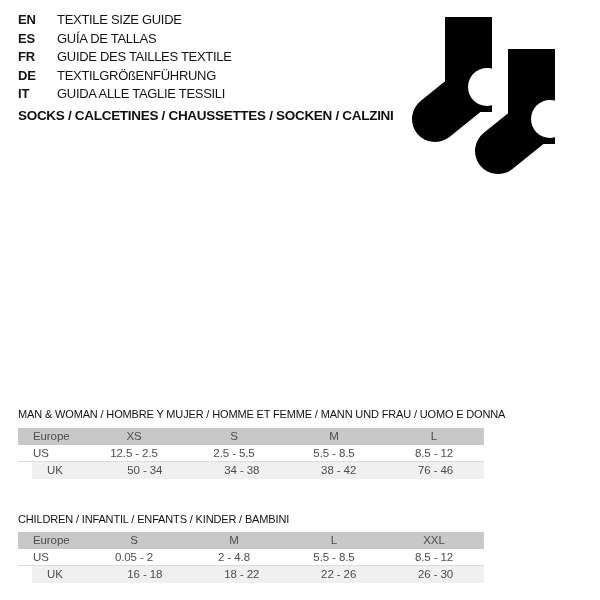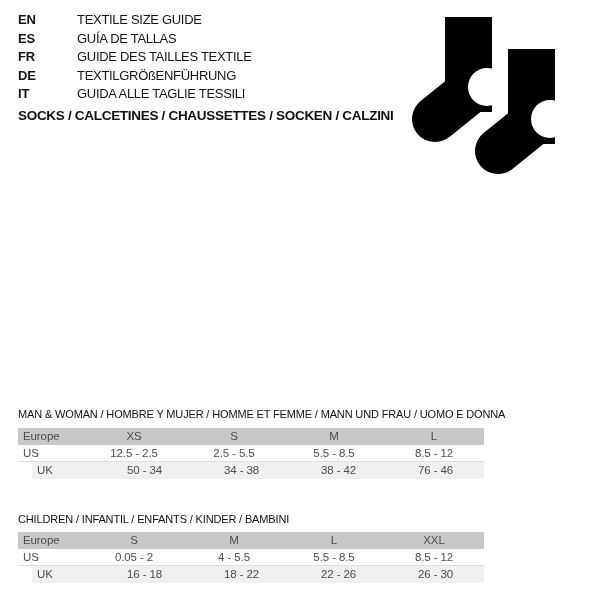--- a/index.html
+++ b/index.html
@@ -2,42 +2,42 @@
 <html style="--icon-black: #000000; --header-bg: #c8c8c8; --row-alt-bg: #f0f0f0; --table-text: #4d4d4d; --divider: #dcdcdc;"><head>
 <meta charset="utf-8">
 <style>
   html,body{margin:0;padding:0;}
   .page{
     position:relative;width:600px;height:600px;background:#ffffff;
     font-family:"Liberation Sans",sans-serif;overflow:hidden;
   }
   
   .lang-list{position:absolute;left:18px;top:11px;}
-  .lang-row{display:flex;height:18.5px;line-height:18.5px;gap:20px;}
+  .lang-row{display:flex;height:18.5px;line-height:18.5px;}
   .lang-code{width:39px;font-size:13px;font-weight:bold;color:#141414;letter-spacing:-0.2px;}
   .lang-text{font-size:13px;font-weight:normal;color:#141414;letter-spacing:-0.3px;}
   
   .category{
     position:absolute;left:18px;top:108px;font-size:13.5px;font-weight:bold;
     color:#0f0f0f;letter-spacing:-0.3px;
   }
   
   .socks{position:absolute;left:408px;top:12px;color:var(--icon-black,#000);}
   
   .tbl-title{
     position:absolute;left:18px;font-size:11px;font-weight:normal;color:#121212;
     letter-spacing:-0.15px;white-space:nowrap;
   }
   .tbl{position:absolute;left:18px;width:466px;font-size:11.5px;color:var(--table-text,#4d4d4d);}
   .tr{display:flex;height:17px;line-height:17px;}
   .tr.th{background:var(--header-bg,#c8c8c8);}
   .tr.r-us{background:#ffffff;border-bottom:1px solid var(--divider,#dcdcdc);height:16px;line-height:16px;}
   .tr.r-uk{background:var(--row-alt-bg,#f0f0f0);margin-left:14px;}
   .td{width:100px;text-align:center;letter-spacing:-0.1px;}
-  .td.lbl{width:66px;text-align:left;padding-left:5px;box-sizing:border-box;}
+  .td.lbl{width:66px;text-align:left;padding-left:15px;box-sizing:border-box;}
 </style>
 </head>
 <body>
 
 <div class="page">
 
   <div class="lang-list">
     <div class="lang-row">
       <span class="lang-code">EN</span>
       <span class="lang-text">TEXTILE SIZE GUIDE</span>
@@ -105,21 +105,21 @@
     <div class="tr th">
       <span class="td lbl">Europe</span>
       <span class="td">S</span>
       <span class="td">M</span>
       <span class="td">L</span>
       <span class="td">XXL</span>
     </div>
     <div class="tr r-us">
       <span class="td lbl">US</span>
       <span class="td">0.05 - 2</span>
-      <span class="td">4 - 5.5</span>
+      <span class="td">2 - 4.8</span>
       <span class="td">5.5 - 8.5</span>
       <span class="td">8.5 - 12</span>
     </div>
     <div class="tr r-uk">
       <span class="td lbl">UK</span>
       <span class="td">16 - 18</span>
       <span class="td">18 - 22</span>
       <span class="td">22 - 26</span>
       <span class="td">26 - 30</span>
     </div>

